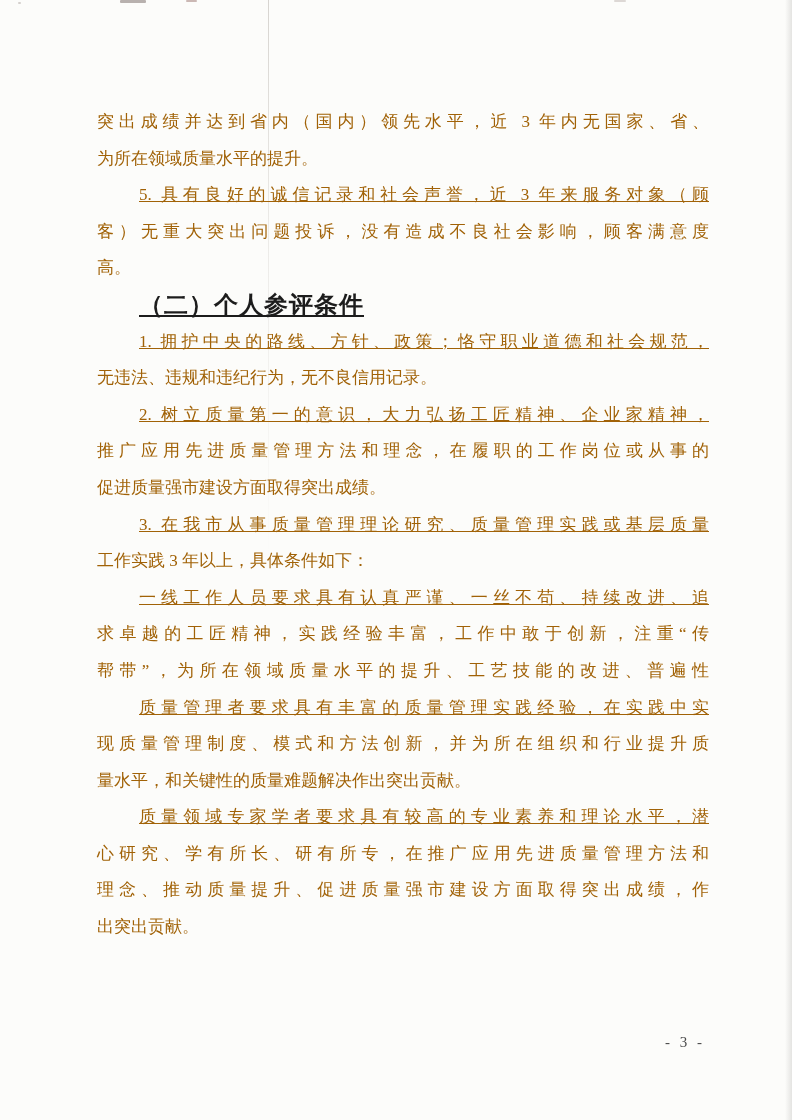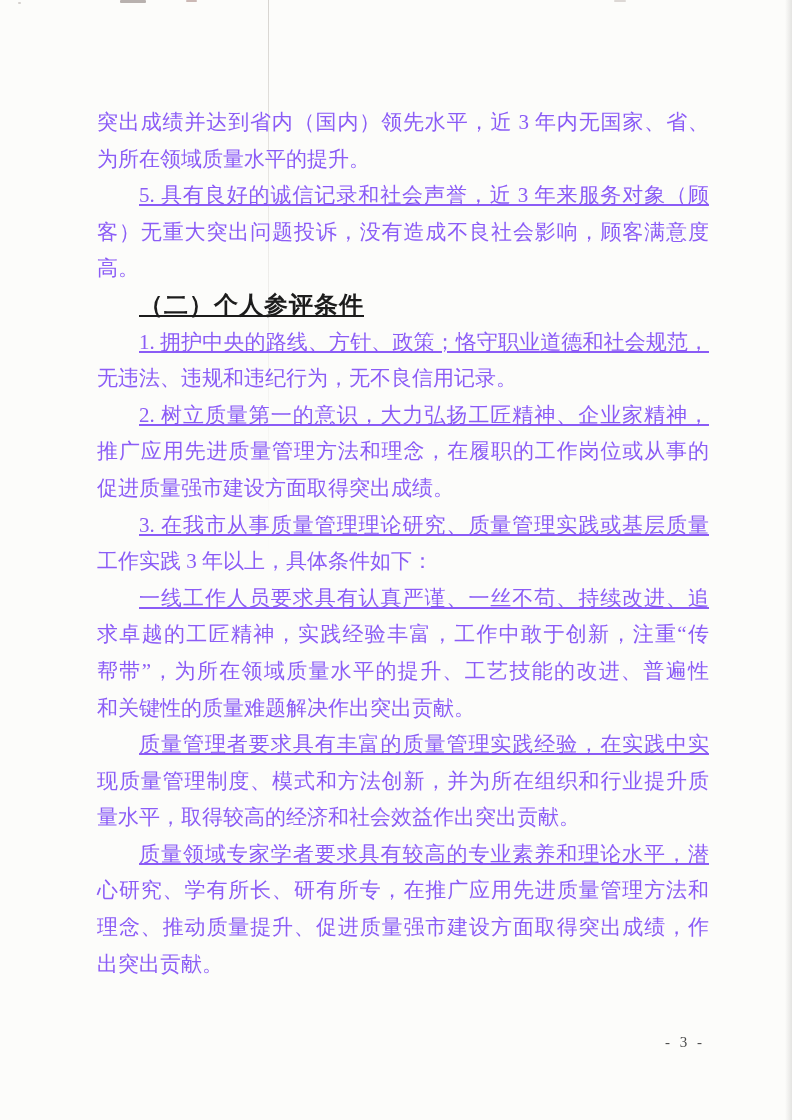--- a/index.html
+++ b/index.html
@@ -41,22 +41,22 @@
   
   .textbody {
     position: absolute;
     left: 97px;
     top: 104px;
     width: 612px;
   }
   .line {
     height: 36.6px;
     line-height: 36.6px;
-    font-size: 21px;
-    color: #8b5cf6;
+    font-size: 17px;
+    color: #a16207;
     white-space: normal;
     text-align: left;
   }
   .line.j {
     text-align: justify;
     text-align-last: justify;
     text-justify: inter-character;
   }
   .line.i {
     text-indent: 42px;
@@ -104,24 +104,23 @@
     <div class="line j i">1. 拥护中央的路线、方针、政策；恪守职业道德和社会规范，</div>
     <div class="line">无违法、违规和违纪行为，无不良信用记录。</div>
     <div class="line j i">2. 树立质量第一的意识，大力弘扬工匠精神、企业家精神，</div>
     <div class="line j">推广应用先进质量管理方法和理念，在履职的工作岗位或从事的</div>
     <div class="line">促进质量强市建设方面取得突出成绩。</div>
     <div class="line j i">3. 在我市从事质量管理理论研究、质量管理实践或基层质量</div>
     <div class="line">工作实践 3 年以上，具体条件如下：</div>
     <div class="line j i">一线工作人员要求具有认真严谨、一丝不苟、持续改进、追</div>
     <div class="line j">求卓越的工匠精神，实践经验丰富，工作中敢于创新，注重“传</div>
     <div class="line j">帮带”，为所在领域质量水平的提升、工艺技能的改进、普遍性</div>
-    <div class="line">和关键性的质量难题解决作出突出贡献。</div>
     <div class="line j i">质量管理者要求具有丰富的质量管理实践经验，在实践中实</div>
     <div class="line j">现质量管理制度、模式和方法创新，并为所在组织和行业提升质</div>
-    <div class="line">量水平，取得较高的经济和社会效益作出突出贡献。</div>
+    <div class="line">量水平，和关键性的质量难题解决作出突出贡献。</div>
     <div class="line j i">质量领域专家学者要求具有较高的专业素养和理论水平，潜</div>
     <div class="line j">心研究、学有所长、研有所专，在推广应用先进质量管理方法和</div>
     <div class="line j">理念、推动质量提升、促进质量强市建设方面取得突出成绩，作</div>
     <div class="line">出突出贡献。</div>
   </div>
 
   <div class="page-number">- 3 -</div>
 
 </div>
 

